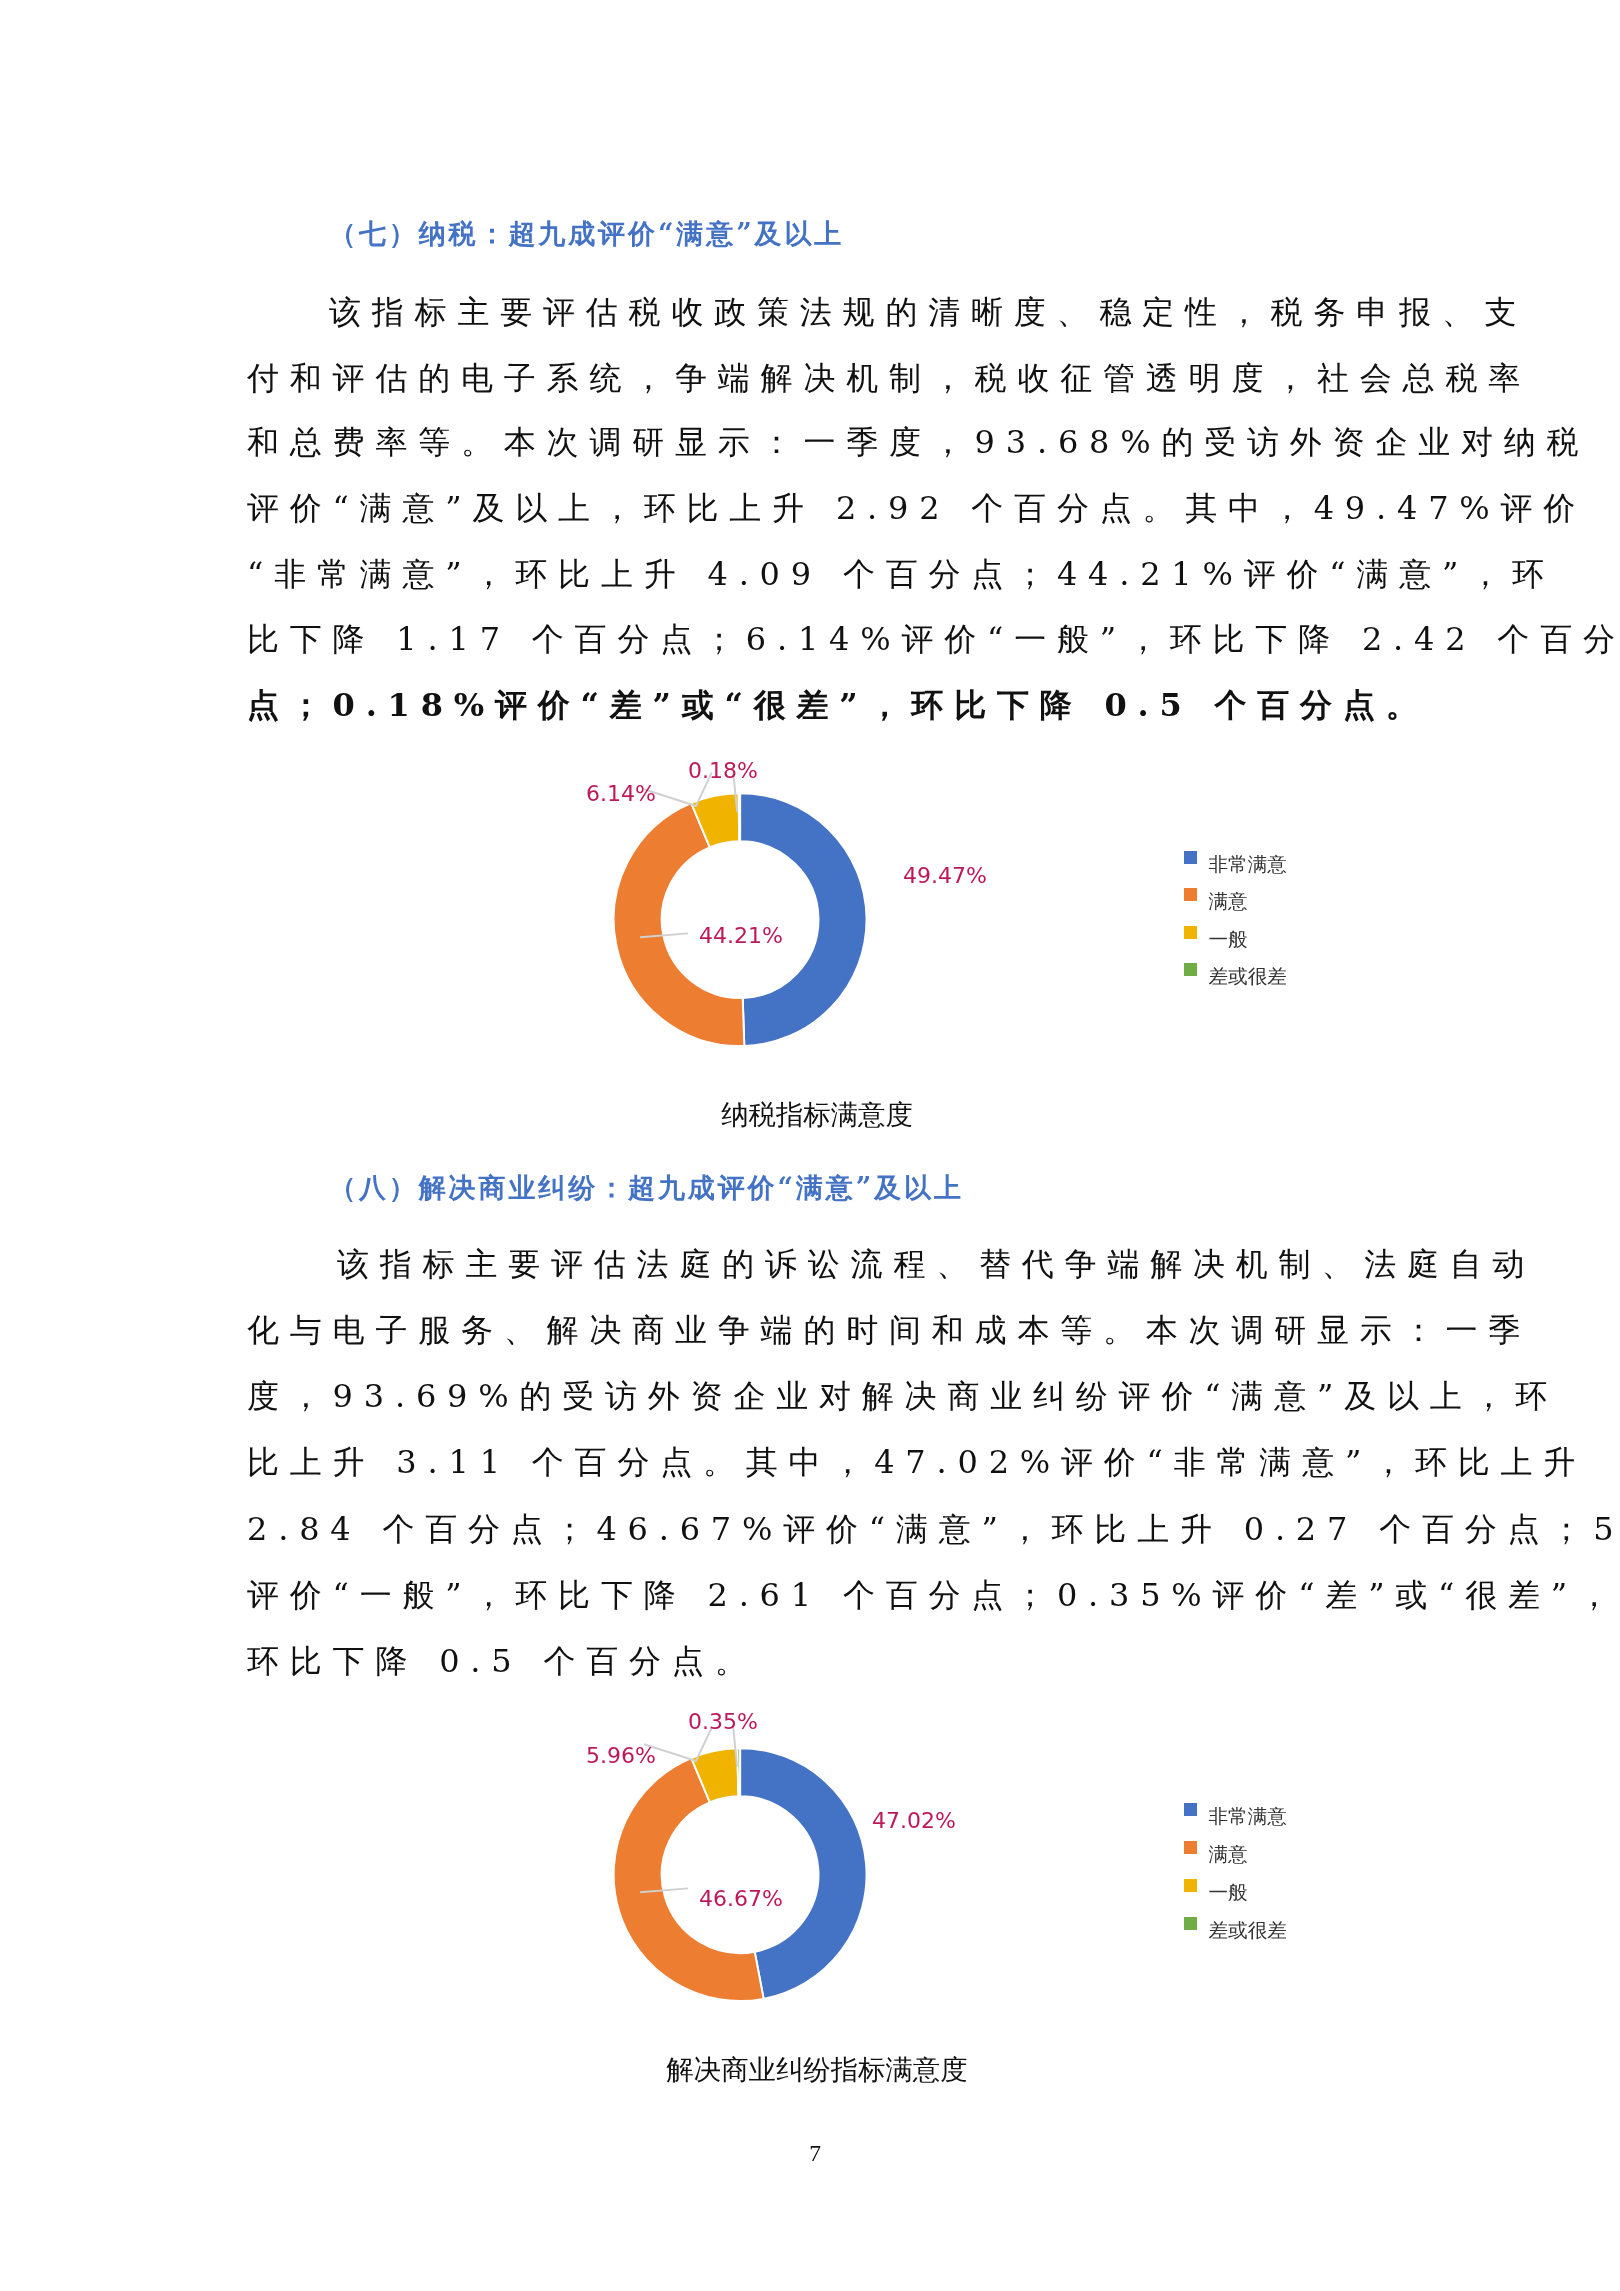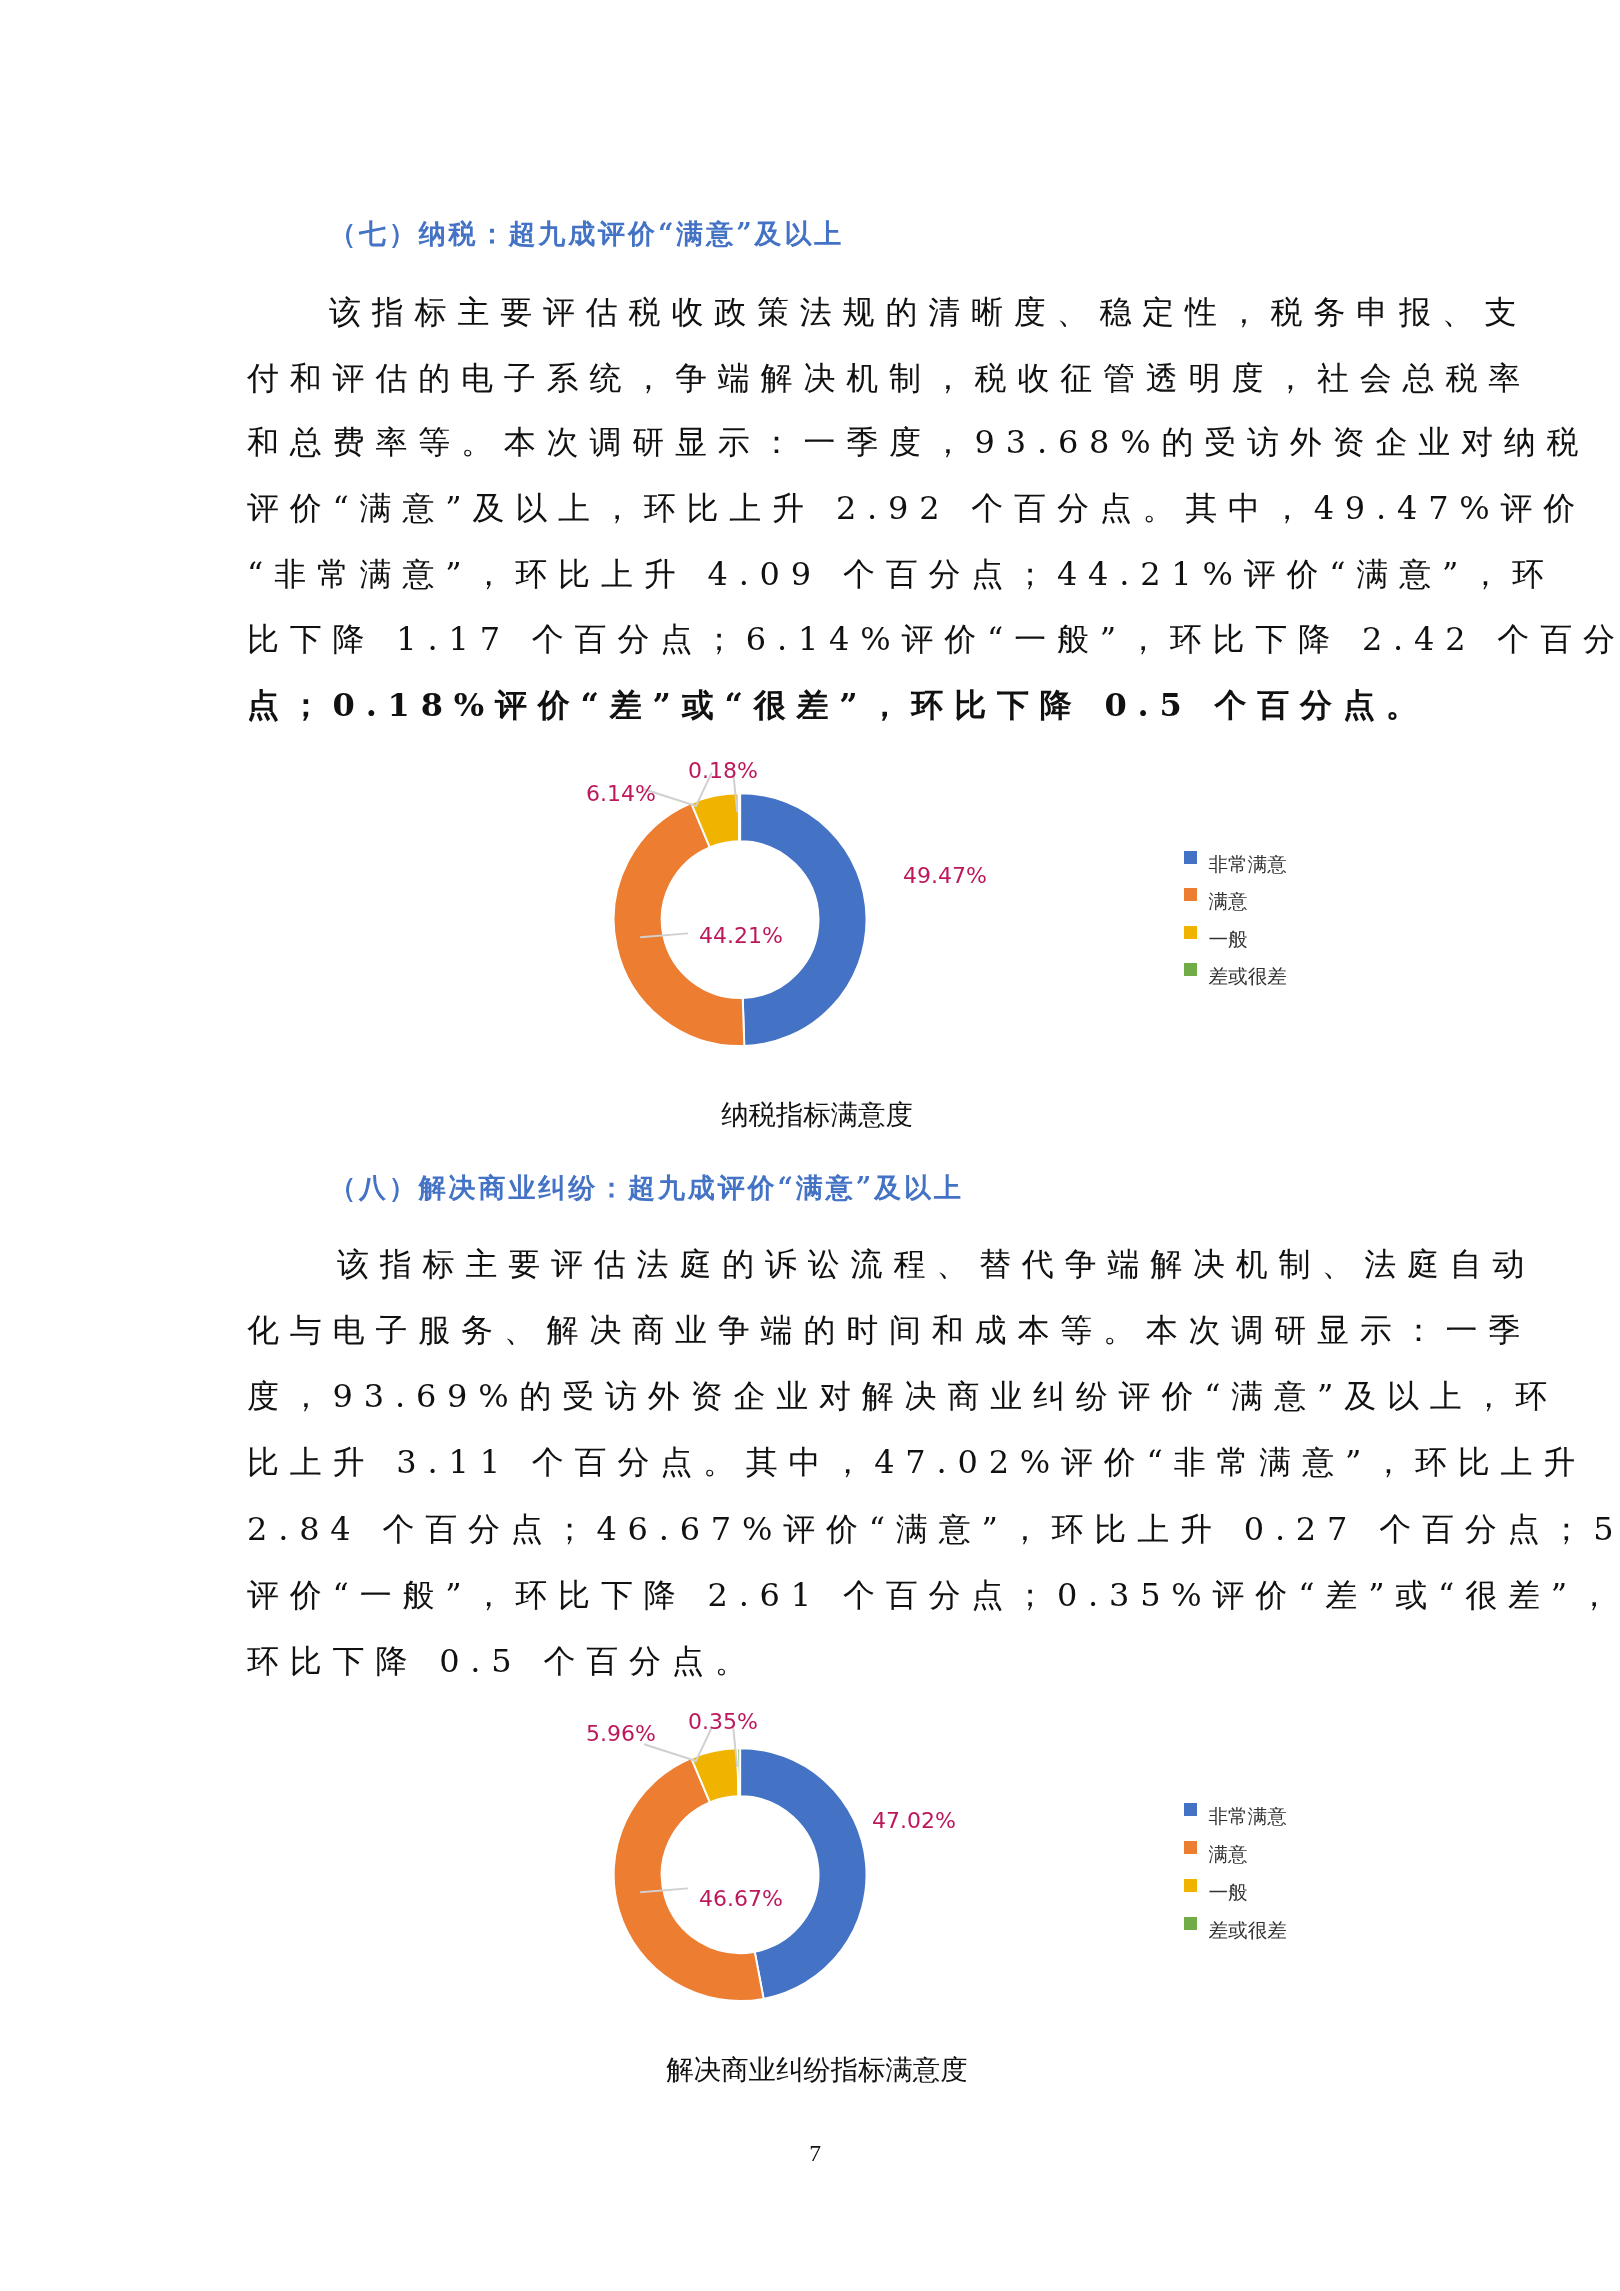--- a/index.html
+++ b/index.html
@@ -90,21 +90,21 @@
       <path d="M195,49 A129,129 0 0 1 219.01293570308673,304.7453309551063 L209.8917430716817,256.6017556310737 A80,80 0 0 0 195,98 Z" fill="#4472C4" stroke="#ffffff" stroke-width="2"></path>
       <path d="M219.01293570308673,304.7453309551063 A129,129 0 0 1 145.18488934243285,59.00649282345553 L164.10690811933821,104.20557694477863 A80,80 0 0 0 209.8917430716817,256.6017556310737 Z" fill="#ED7D31" stroke="#ffffff" stroke-width="2"></path>
       <path d="M145.18488934243285,59.00649282345553 A129,129 0 0 1 192.163370484067,49.031191627629056 L193.24084991259969,98.01934364504127 A80,80 0 0 0 164.10690811933821,104.20557694477863 Z" fill="#F0B400" stroke="#ffffff" stroke-width="2"></path>
       <path d="M192.163370484067,49.031191627629056 A129,129 0 0 1 195.0000000000002,49 L195.0000000000001,98 A80,80 0 0 0 193.24084991259969,98.01934364504127 Z" fill="#70AD47" stroke="#ffffff" stroke-width="2"></path>
       <polyline points="166,28 150,62 97,45" fill="none" stroke="#d0d0d0" stroke-width="2"></polyline>
       <polyline points="188,28 192,68" fill="none" stroke="#d0d0d0" stroke-width="2"></polyline>
       <polyline points="93,196 142,192" fill="none" stroke="#d0d0d0" stroke-width="2"></polyline>
     </svg>
   <div class="dlabel" style="left:365px; top:120px;">47.02%</div>
   <div class="dlabel" style="left:192px; top:198px;">46.67%</div>
-  <div class="dlabel" style="left:72px; top:33px;text-align:right;">5.96%</div>
+  <div class="dlabel" style="left:72px; top:55px;text-align:right;">5.96%</div>
   <div class="dlabel" style="left:174px; top:20.6px;">0.35%</div>
   <div class="legend" style="top:103px;">
     <div class="legend-item" style="top:0px;">
         <span class="legend-swatch" style="background:#4472C4"></span>
         <span class="legend-text">非常满意</span>
       </div>
     <div class="legend-item" style="top:38px;">
         <span class="legend-swatch" style="background:#ED7D31"></span>
         <span class="legend-text">满意</span>
       </div>

